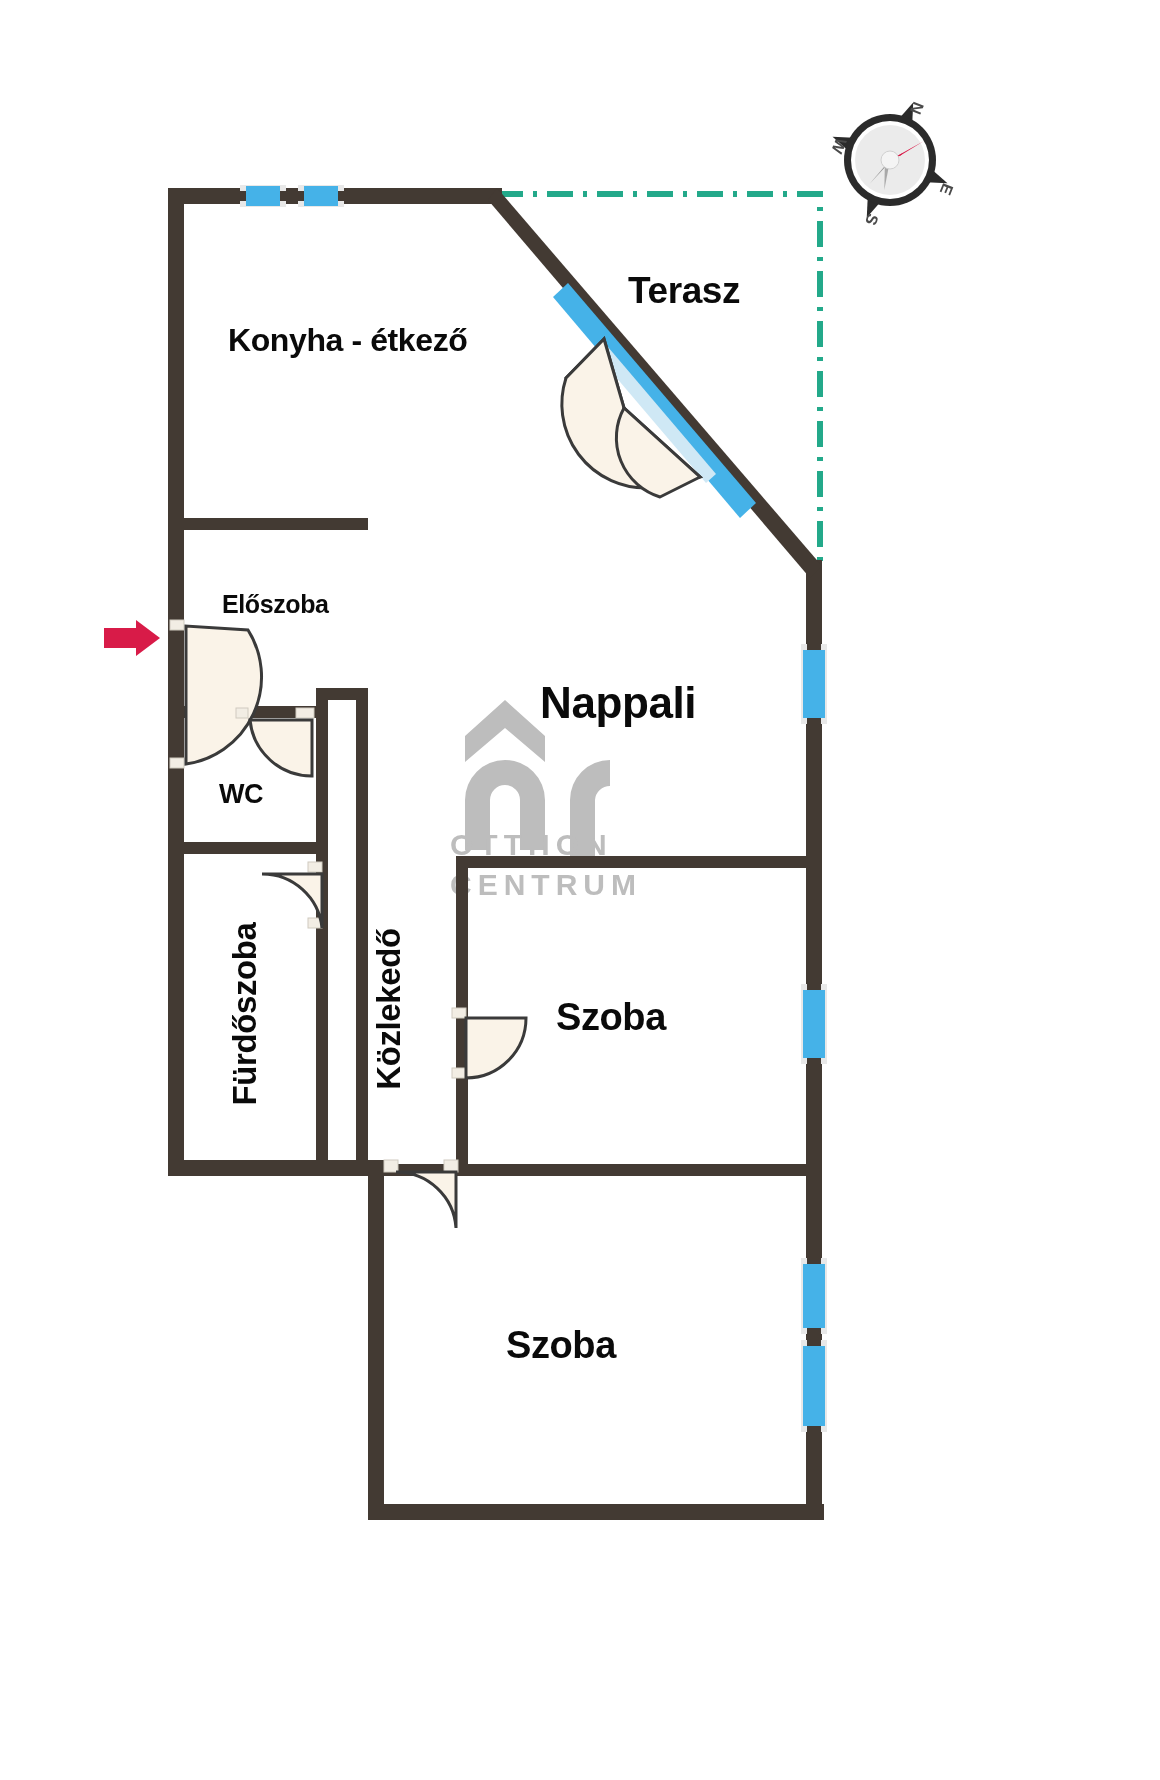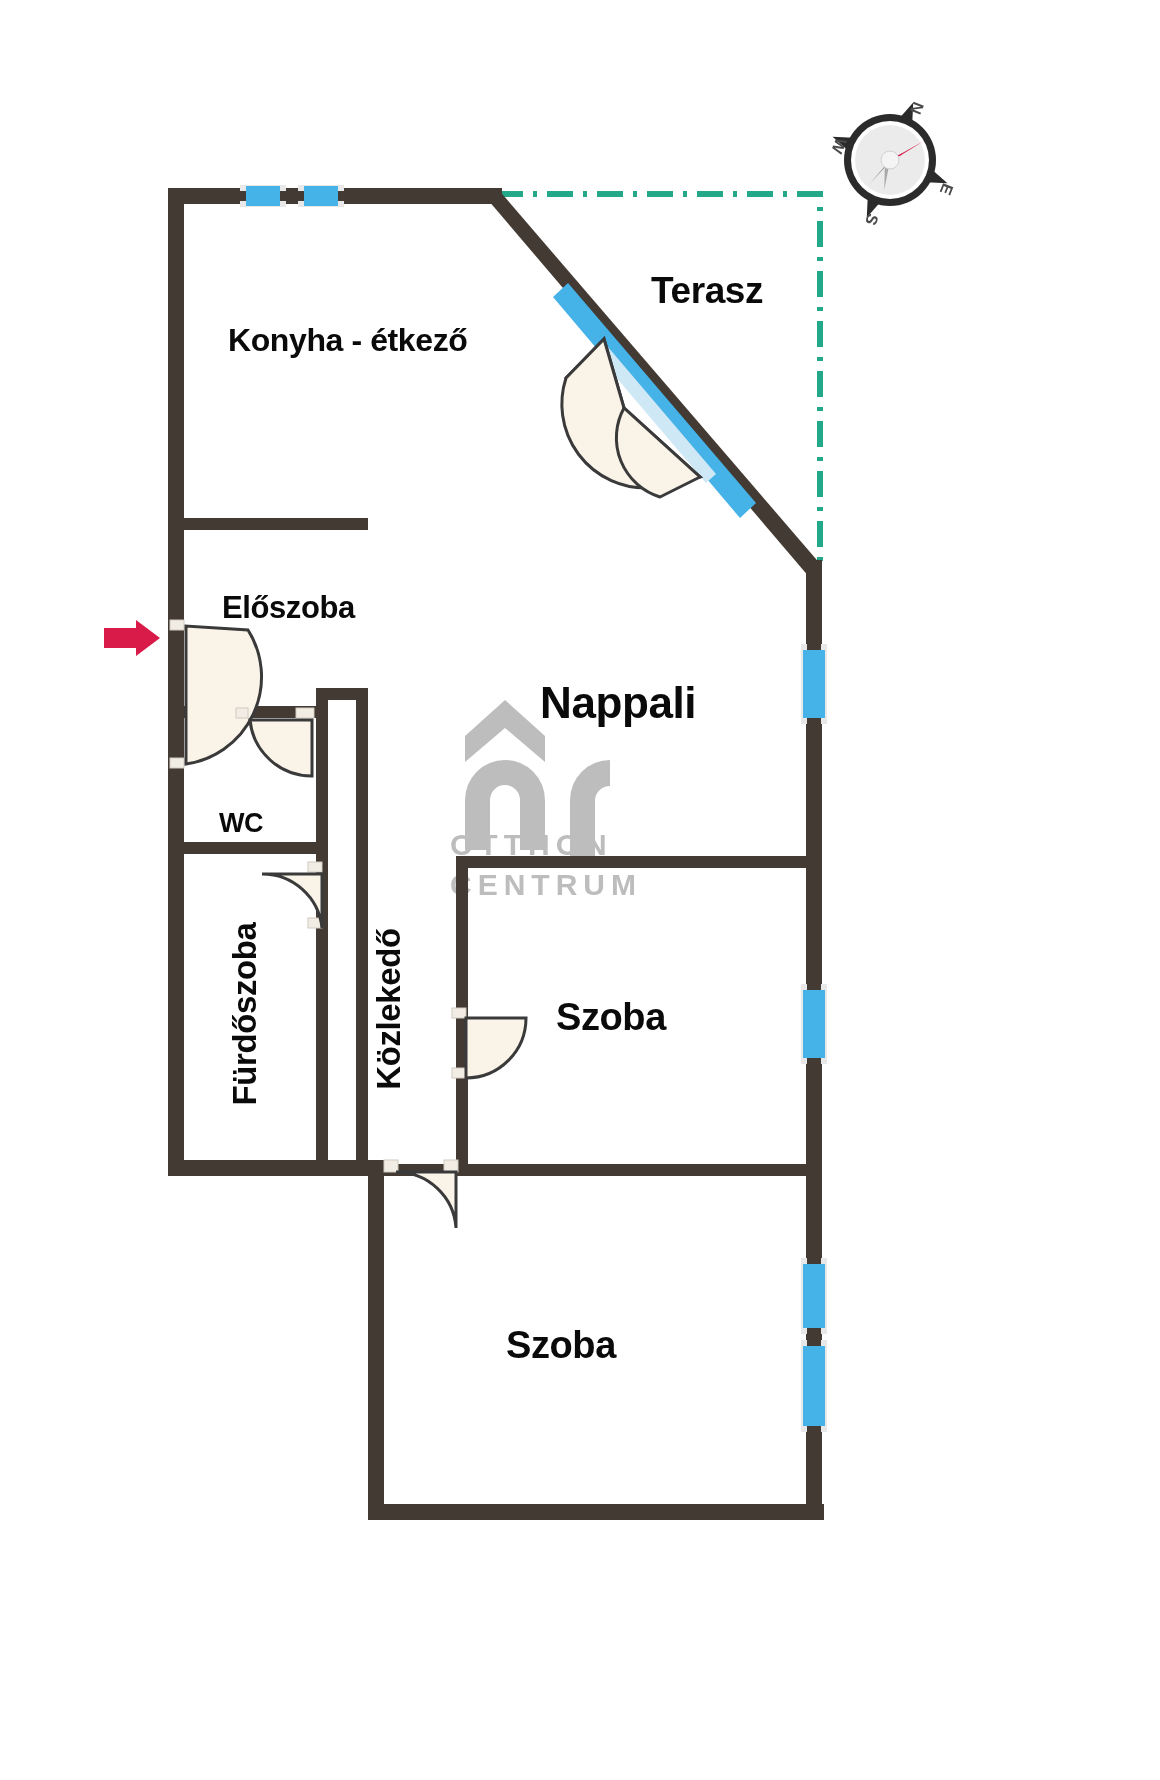--- a/index.html
+++ b/index.html
@@ -203,27 +203,27 @@
     <text class="compass-letter" font-size="16" text-anchor="middle" transform="rotate(22) translate(58,6) rotate(90)">E</text>
     <text class="compass-letter" font-size="16" text-anchor="middle" transform="rotate(22) translate(0,62) rotate(90)">S</text>
     <text class="compass-letter" font-size="16" text-anchor="middle" transform="rotate(22) translate(-58,6) rotate(90)">W</text>
   </g>
 
 </svg>
 
 
 <div class="room-label" style="left:228px;top:322px;font-size:32px;">Konyha - étkező</div>
 
-<div class="room-label" style="left:628px;top:270px;font-size:37px;margin-left:23px;">Terasz</div>
-
-<div class="room-label" style="left:222px;top:590px;font-size:31px;">Előszoba</div>
+<div class="room-label" style="left:628px;top:270px;font-size:37px;">Terasz</div>
+
+<div class="room-label" style="left:222px;top:590px;font-size:25px;">Előszoba</div>
 
 <div class="room-label" style="left:540px;top:630px;font-size:44px;margin-top:48px;">Nappali</div>
 
-<div class="room-label" style="left:219px;top:808px;font-size:27px;">WC</div>
+<div class="room-label" style="left:219px;top:779px;font-size:27px;">WC</div>
 
 <div class="room-label vert-label" style="left:147px;top:995px;width:196px;text-align:center;font-size:33px;">Fürdőszoba</div>
 
 <div class="room-label vert-label" style="left:291px;top:990px;width:196px;text-align:center;font-size:33px;">Közlekedő</div>
 
 <div class="room-label" style="left:556px;top:996px;font-size:38px;">Szoba</div>
 
 <div class="room-label" style="left:506px;top:1324px;font-size:38px;">Szoba</div>
 
 </div>

